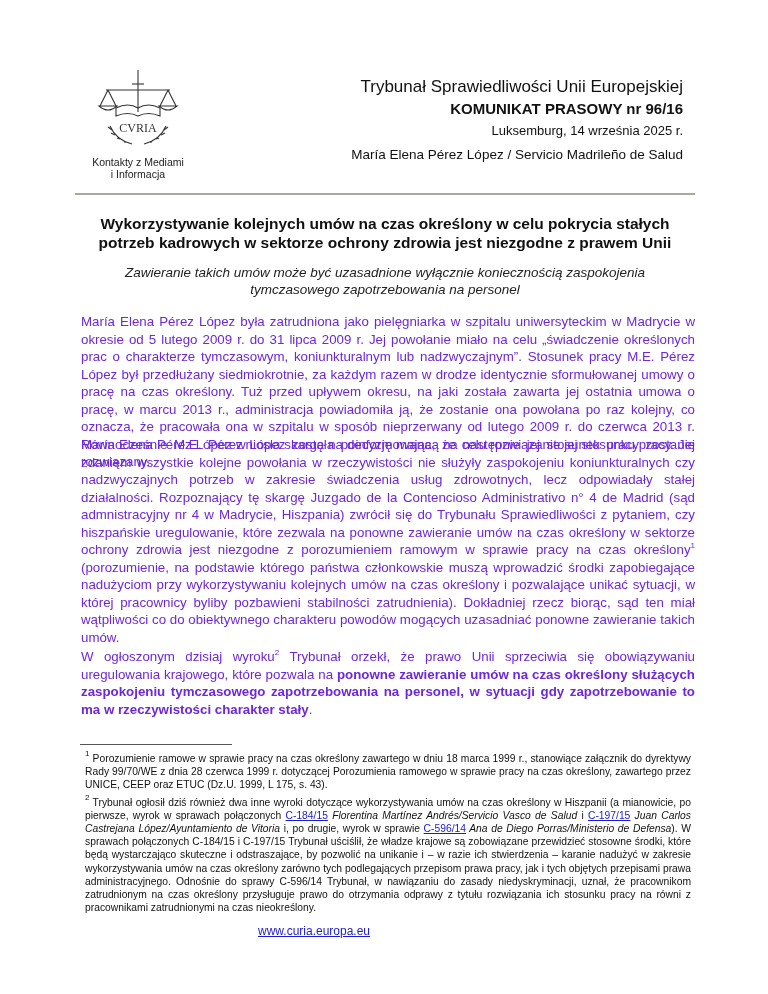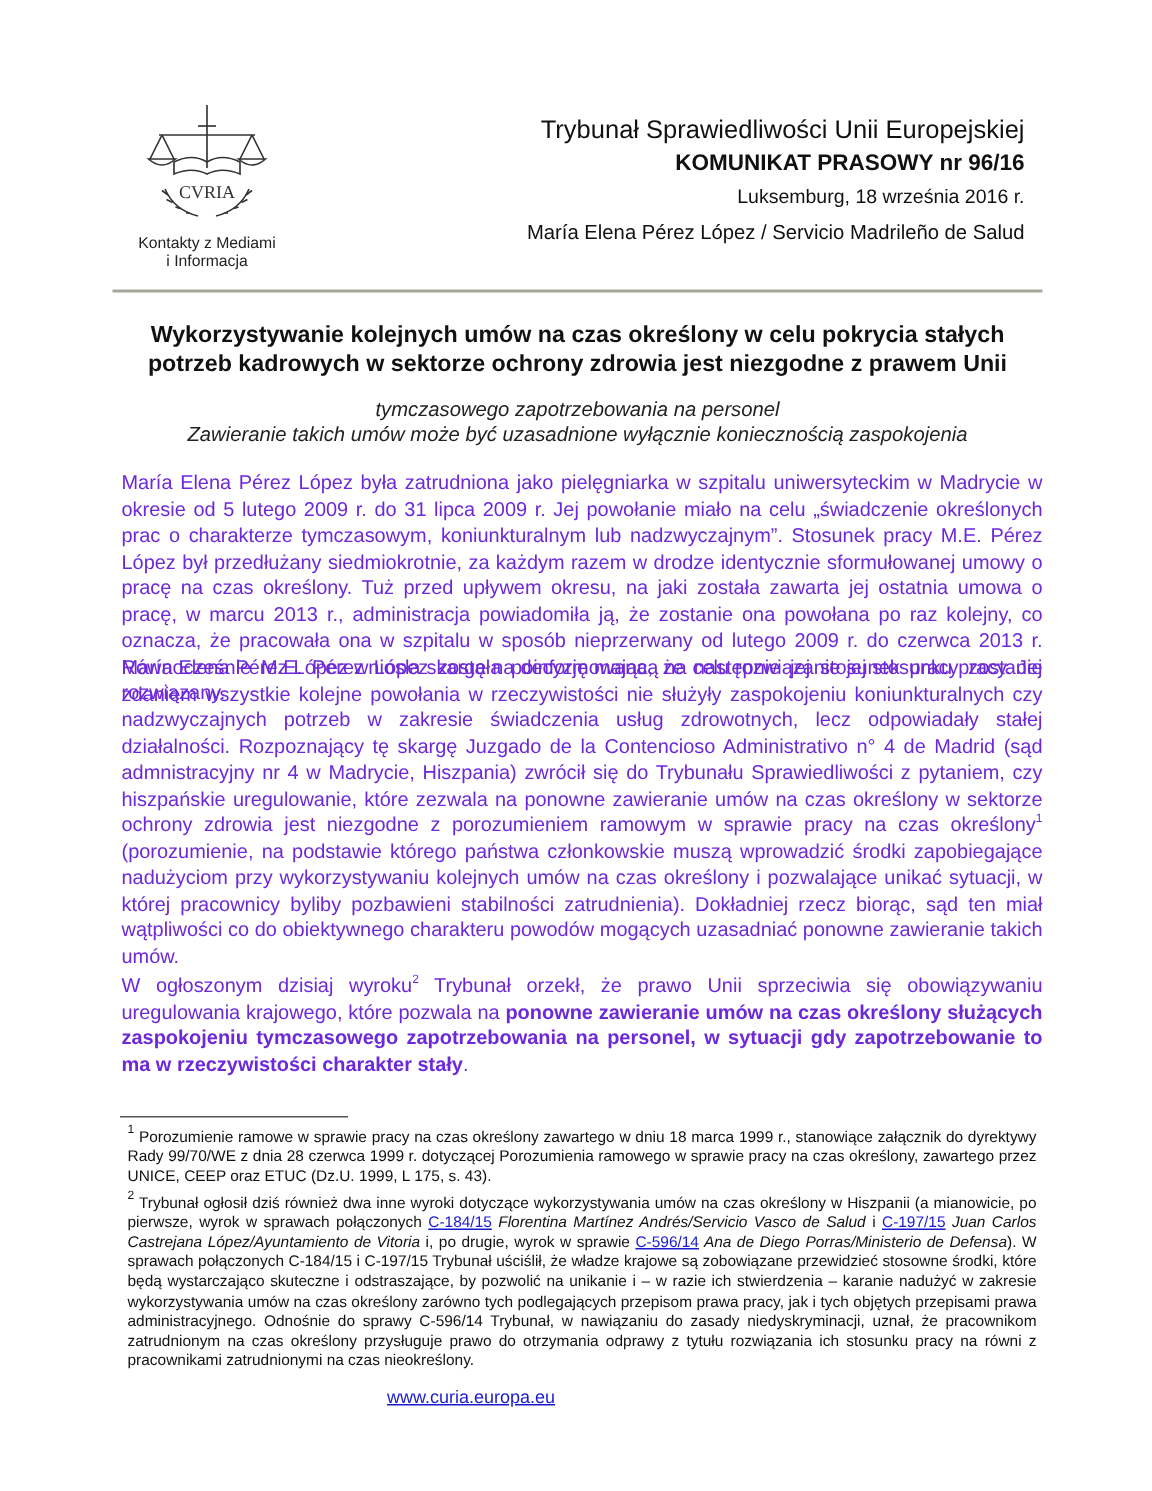--- a/index.html
+++ b/index.html
@@ -65,37 +65,37 @@
   </svg>
 
   <div class="media-label">
     <div>Kontakty z Mediami</div>
     <div>i Informacja</div>
   </div>
 
   <div class="header-right">
     <div class="court-name">Trybunał Sprawiedliwości Unii Europejskiej</div>
     <div class="release-no">KOMUNIKAT PRASOWY nr 96/16</div>
-    <div class="date">Luksemburg, 18 września 2016 r.</div>
+    <div class="date">Luksemburg, 14 września 2025 r.</div>
   </div>
 
   <div class="case-ref">
     <div>María Elena Pérez López / Servicio Madrileño de Salud</div>
   </div>
 
   <div class="divider"></div>
 
   <div class="title">
     <div>Wykorzystywanie kolejnych umów na czas określony w celu pokrycia stałych</div>
     <div>potrzeb kadrowych w sektorze ochrony zdrowia jest niezgodne z prawem Unii</div>
   </div>
 
   <div class="subtitle">
+    <div>Zawieranie takich umów może być uzasadnione wyłącznie koniecznością zaspokojenia</div>
     <div>tymczasowego zapotrzebowania na personel</div>
-    <div>Zawieranie takich umów może być uzasadnione wyłącznie koniecznością zaspokojenia</div>
   </div>
 
   <div class="body-text p1">María Elena Pérez López była zatrudniona jako pielęgniarka w szpitalu uniwersyteckim w Madrycie w okresie od 5 lutego 2009 r. do 31 lipca 2009 r. Jej powołanie miało na celu „świadczenie określonych prac o charakterze tymczasowym, koniunkturalnym lub nadzwyczajnym”. Stosunek pracy M.E. Pérez López był przedłużany siedmiokrotnie, za każdym razem w drodze identycznie sformułowanej umowy o pracę na czas określony. Tuż przed upływem okresu, na jaki została zawarta jej ostatnia umowa o pracę, w marcu 2013 r., administracja powiadomiła ją, że zostanie ona powołana po raz kolejny, co oznacza, że pracowała ona w szpitalu w sposób nieprzerwany od lutego 2009 r. do czerwca 2013 r. Równocześnie M.E. Pérez López została poinformowana, że następnie jej stosunek pracy zostanie rozwiązany.</div>
 
   <div class="body-text p2"><span>María Elena Pérez López wniosła skargę na decyzję mającą na celu rozwiązanie jej stosunku pracy. Jej zdaniem wszystkie kolejne powołania w rzeczywistości nie służyły zaspokojeniu koniunkturalnych czy nadzwyczajnych potrzeb w zakresie świadczenia usług zdrowotnych, lecz odpowiadały stałej działalności. Rozpoznający tę skargę Juzgado de la Contencioso Administrativo n° 4 de Madrid (sąd admnistracyjny nr 4 w Madrycie, Hiszpania) zwrócił się do Trybunału Sprawiedliwości z pytaniem, czy hiszpańskie uregulowanie, które zezwala na ponowne zawieranie umów na czas określony w sektorze ochrony zdrowia jest niezgodne z porozumieniem ramowym w sprawie pracy na czas określony</span><sup>1</sup><span> (porozumienie, na podstawie którego państwa członkowskie muszą wprowadzić środki zapobiegające nadużyciom przy wykorzystywaniu kolejnych umów na czas określony i pozwalające unikać sytuacji, w której pracownicy byliby pozbawieni stabilności zatrudnienia). Dokładniej rzecz biorąc, sąd ten miał wątpliwości co do obiektywnego charakteru powodów mogących uzasadniać ponowne zawieranie takich umów.</span></div>
 
   <div class="body-text p3"><span>W ogłoszonym dzisiaj wyroku</span><sup>2</sup><span> Trybunał orzekł, że prawo Unii sprzeciwia się obowiązywaniu uregulowania krajowego, które pozwala na </span><b>ponowne zawieranie umów na czas określony służących zaspokojeniu tymczasowego zapotrzebowania na personel, w sytuacji gdy zapotrzebowanie to ma w rzeczywistości charakter stały</b><span>.</span></div>
 
   <div class="fn-divider"></div>
 

